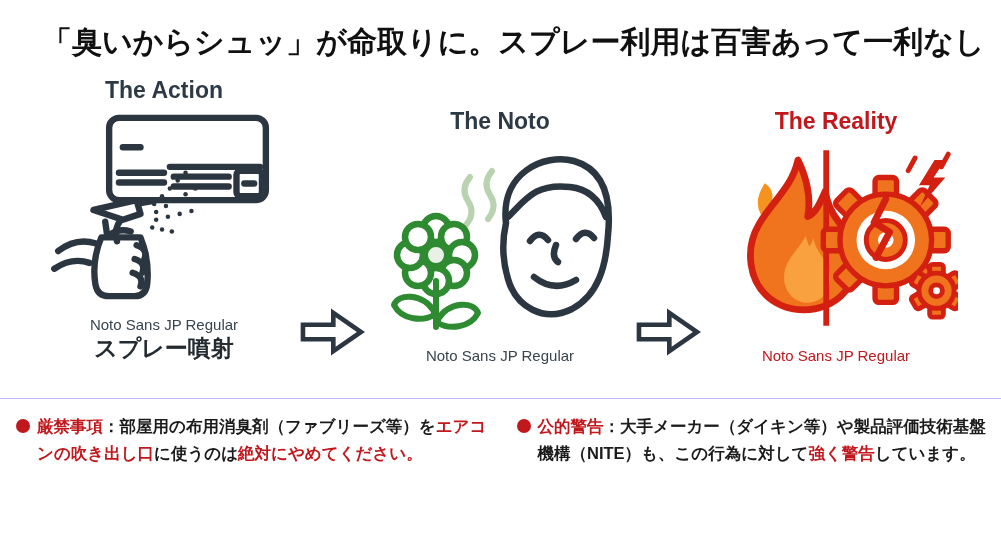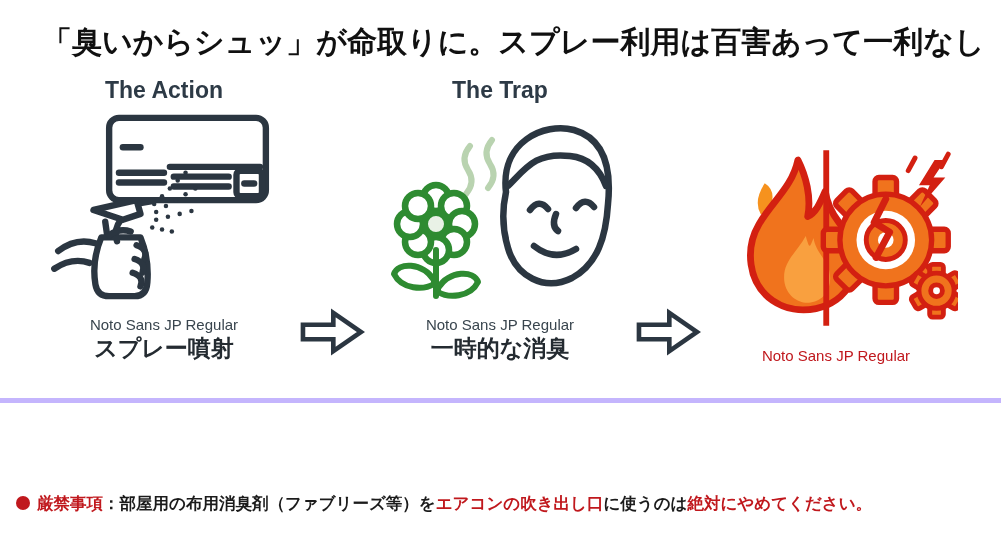--- a/index.html
+++ b/index.html
@@ -36,22 +36,22 @@
   }
   .stage--reality .stage-caption,
   .stage--reality .stage-label { color:#c0181d; }
   .arrow-cell {
     width:66px; padding-top:112px; flex:none;
     display:flex; justify-content:center;
   }
   
   .warnings {
     position:absolute; left:0; top:398px; width:1001px; height:119px;
-    border-top:5px solid #c4b5fd;
-    display:flex; align-items:flex-end;
+    border-top:1px solid #c4b5fd;
+    display:flex; align-items:flex-start;
   }
   .wcol { flex:1; padding:14px 12px 0 16px; }
   .vdiv { width:1px; background:#dddddd; margin:10px 0 8px 0; flex:none; }
   .witem { display:flex; gap:7px; }
   .wbullet {
     width:14px; height:14px; border-radius:50%;
     background:#c0181d; flex:none; margin-top:6px;
   }
   .wtext {
     font-size:16.5px; font-weight:700; line-height:27px; color:#1b1b1b;
@@ -121,21 +121,21 @@
     <div class="stage-label">スプレー噴射</div>
   </div>
 
   <div class="arrow-cell">
     <svg width="84" height="64" viewBox="0 0 100 78">
       <path d="M6,28 H52 V10 L94,39 L52,68 V50 H6 Z" fill="none" stroke="#2b3641" stroke-width="7" stroke-linejoin="miter"></path>
     </svg>
   </div>
 
   <div class="stage">
-    <div class="stage-heading">The Trap</div>
+    <div class="stage-heading">The Noto</div>
     <div class="illus">
       <svg width="232" height="192" viewBox="0 0 232 192">
 
         <g fill="none" stroke="#b9d3b0" stroke-width="6" stroke-linecap="round">
           <path d="M86,34 q-10,12 -2,24 q8,12 -2,24"></path>
           <path d="M108,28 q-10,12 -2,24 q8,12 -2,24"></path>
         </g>
 
         <g>
           <g fill="#ffffff" stroke="#2e8b31" stroke-width="6.5">
@@ -160,30 +160,30 @@
           <path d="M122,80 C116,30 160,10 190,18 C218,26 228,52 224,92 C222,124 214,152 188,166 C160,180 132,164 124,136 C118,116 118,98 122,80 Z"></path>
           <path d="M124,74 C142,56 152,40 186,44 C206,46 216,58 222,74"></path>
           <path d="M146,98 q9,-12 18,-1"></path>
           <path d="M192,96 q9,-12 18,-1"></path>
           <path d="M172,102 q-5,12 2,17"></path>
           <path d="M150,134 q20,16 42,3"></path>
         </g>
       </svg>
     </div>
     <div class="stage-caption">Noto Sans JP Regular</div>
-    <div class="stage-label">一時的な消臭</div>
   </div>
 
   <div class="arrow-cell">
     <svg width="84" height="64" viewBox="0 0 100 78">
       <path d="M6,28 H52 V10 L94,39 L52,68 V50 H6 Z" fill="none" stroke="#2b3641" stroke-width="7" stroke-linejoin="miter"></path>
     </svg>
   </div>
 
   <div class="stage stage--reality">
+    <div class="stage-heading">The Reality</div>
     <div class="illus">
       <svg width="244" height="186" viewBox="0 0 250 190">
 
         <g>
           <path d="M52,38 q-12,18 -4,32 q12,-4 12,-18 q0,-9 -8,-14 z" fill="#f6921e"></path>
           <path d="M86,14 C80,42 60,56 46,80 C32,104 34,140 60,158 C86,176 126,168 140,140 C150,118 142,94 128,78 C122,70 116,60 114,46 C108,60 104,68 96,72 C100,52 94,30 86,14 Z" fill="#f0731d" stroke="#d32011" stroke-width="7" stroke-linejoin="round"></path>
           <path d="M94,92 C84,110 70,118 72,138 C74,154 88,162 99,160 C114,158 122,144 118,127 C114,114 104,108 102,94 C98,104 98,106 94,92 Z" fill="#f9a03f"></path>
         </g>
 
         <line x1="115" y1="4" x2="115" y2="184" stroke="#d32011" stroke-width="6"></line>
@@ -232,14 +232,20 @@
 </div>
 
 <div class="warnings">
   <div class="wcol">
     <div class="witem">
       <span class="wbullet"></span>
       <div class="wtext"><span class="red">厳禁事項</span><span>：部屋用の布用消臭剤（ファブリーズ等）を</span><span class="red">エアコンの吹き出し口</span><span>に使うのは</span><span class="red">絶対にやめてください。</span></div>
     </div>
   </div>
   <div class="vdiv"></div>
+  <div class="wcol">
+    <div class="witem">
+      <span class="wbullet"></span>
+      <div class="wtext"><span class="red">公的警告</span><span>：大手メーカー（ダイキン等）や製品評価技術基盤機構（NITE）も、この行為に対して</span><span class="red">強く警告</span><span>しています。</span></div>
+    </div>
+  </div>
   <div class="vdiv"></div>
 </div>
 
 </body></html>

